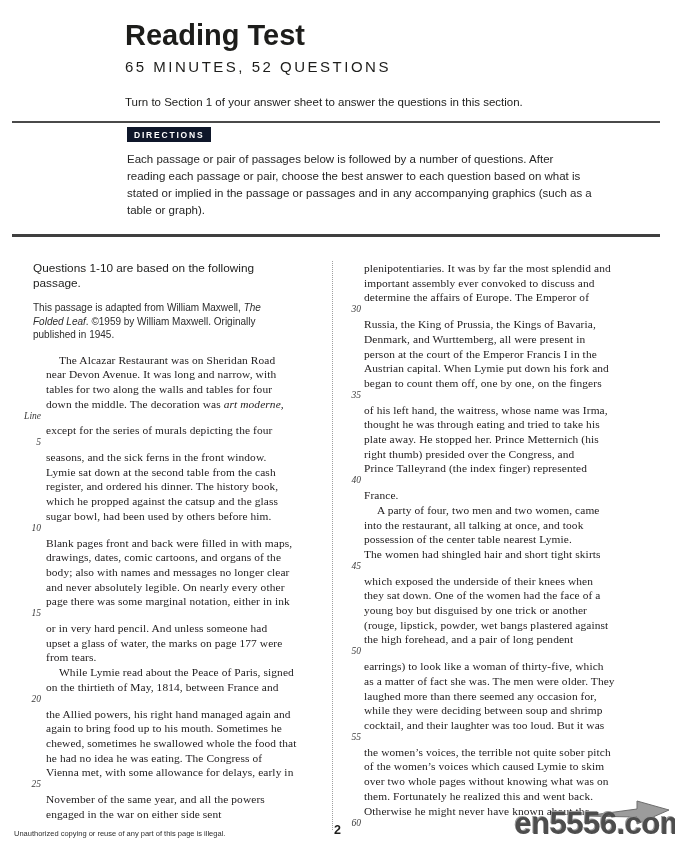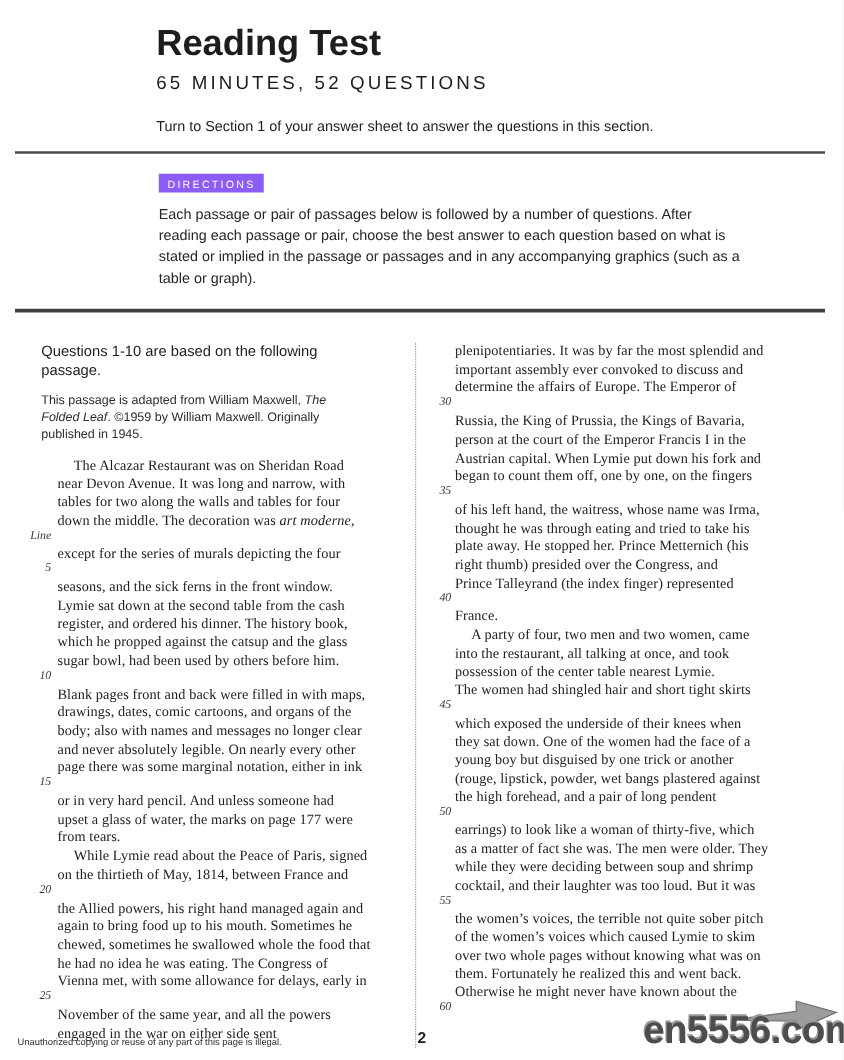--- a/index.html
+++ b/index.html
@@ -12,22 +12,22 @@
   .header { padding-top:19px; margin-left:125px; }
   .title  { font-size:29px; font-weight:bold; color:#1d1d1b; line-height:32px; }
   .subtitle { margin-top:7px; font-size:15px; font-weight:normal; letter-spacing:2.5px; color:#1d1d1b; }
   .instruction { margin-top:21px; font-size:11.5px; font-weight:normal; color:#1d1d1b; }
   
   .rule-1 { margin:13px 15px 0 12px; border-top:2px solid #4a4a4a; }
   .rule-2 { margin:15px 15px 0 12px; border-top:3px solid #3f3f3f; }
   
   .directions { margin-left:127px; width:465px; }
   .directions-label {
-    display:inline-block; margin-top:16px; background:#8b5cf6; color:#ffffff;
-    font-size:8.5px; font-weight:normal; letter-spacing:1.8px; padding:3px 7px 2px 7px;
+    display:inline-block; margin-top:4px; background:#0f172a; color:#ffffff;
+    font-size:8.5px; font-weight:bold; letter-spacing:1.8px; padding:3px 7px 2px 7px;
   }
   .directions-body { margin-top:9px; font-size:11.5px; line-height:17px; color:#262626; }
   
   .columns { display:flex; margin:24px 15px 0 16px; }
   .col-left {
     flex:0 0 317px; width:317px; box-sizing:border-box;
     border-right:1px dotted #9f9f9f; min-height:498px; padding-bottom:4px;
   }
   .col-right { flex:1; padding-left:10px; }
   .q-head { margin-left:17px; width:256px; font-size:11.8px; font-weight:normal; line-height:15px; color:#1d1d1b; }
@@ -205,20 +205,24 @@
           <div class="pline">
             <span class="lnum">30</span>
             <span class="ltxt"><span>determine the affairs of Europe. The Emperor of</span></span>
           </div>
           <div class="pline">
             <span class="lnum"></span>
             <span class="ltxt"><span>Russia, the King of Prussia, the Kings of Bavaria,</span></span>
           </div>
           <div class="pline">
             <span class="lnum"></span>
+            <span class="ltxt"><span>Denmark, and Wurttemberg, all were present in</span></span>
+          </div>
+          <div class="pline">
+            <span class="lnum"></span>
             <span class="ltxt"><span>person at the court of the Emperor Francis I in the</span></span>
           </div>
           <div class="pline">
             <span class="lnum"></span>
             <span class="ltxt"><span>Austrian capital. When Lymie put down his fork and</span></span>
           </div>
           <div class="pline">
             <span class="lnum">35</span>
             <span class="ltxt"><span>began to count them off, one by one, on the fingers</span></span>
           </div>
@@ -282,20 +286,24 @@
             <span class="lnum">50</span>
             <span class="ltxt"><span>the high forehead, and a pair of long pendent</span></span>
           </div>
           <div class="pline">
             <span class="lnum"></span>
             <span class="ltxt"><span>earrings) to look like a woman of thirty-five, which</span></span>
           </div>
           <div class="pline">
             <span class="lnum"></span>
             <span class="ltxt"><span>as a matter of fact she was. The men were older. They</span></span>
+          </div>
+          <div class="pline">
+            <span class="lnum"></span>
+            <span class="ltxt"><span>laughed more than there seemed any occasion for,</span></span>
           </div>
           <div class="pline">
             <span class="lnum"></span>
             <span class="ltxt"><span>while they were deciding between soup and shrimp</span></span>
           </div>
           <div class="pline">
             <span class="lnum">55</span>
             <span class="ltxt"><span>cocktail, and their laughter was too loud. But it was</span></span>
           </div>
           <div class="pline">

